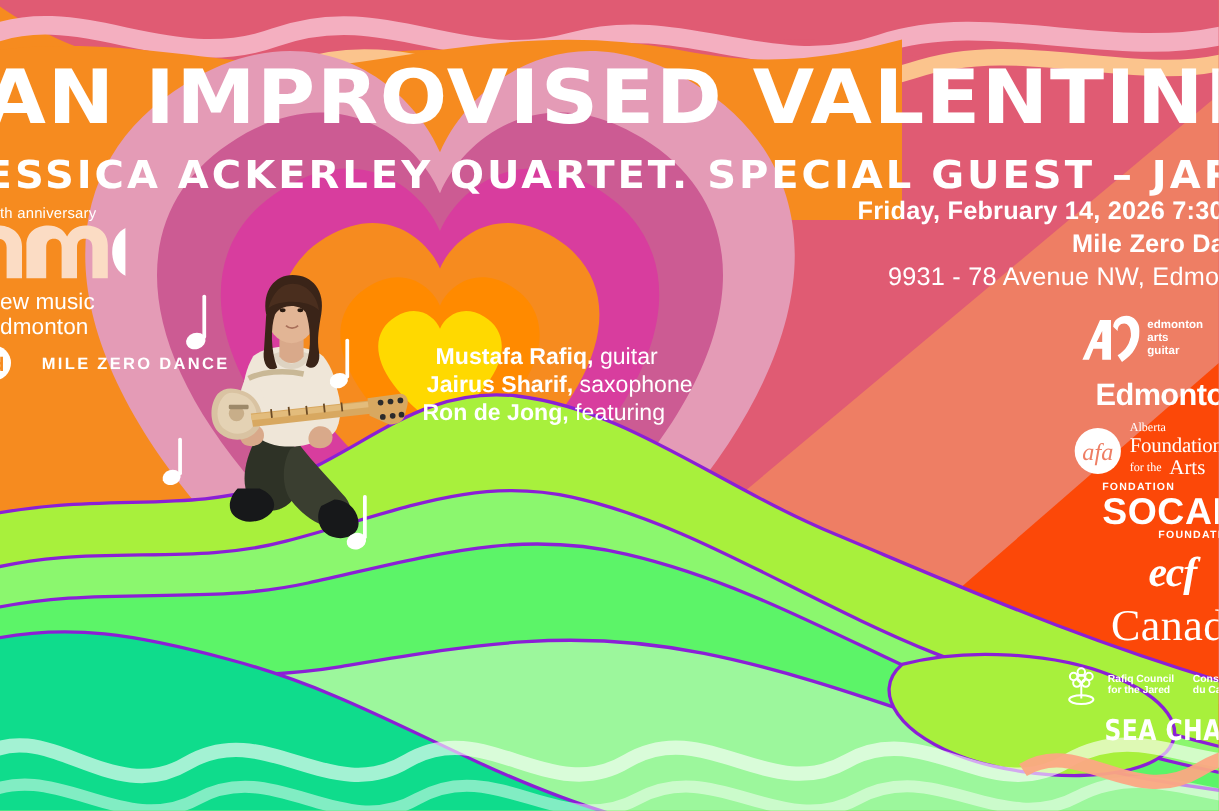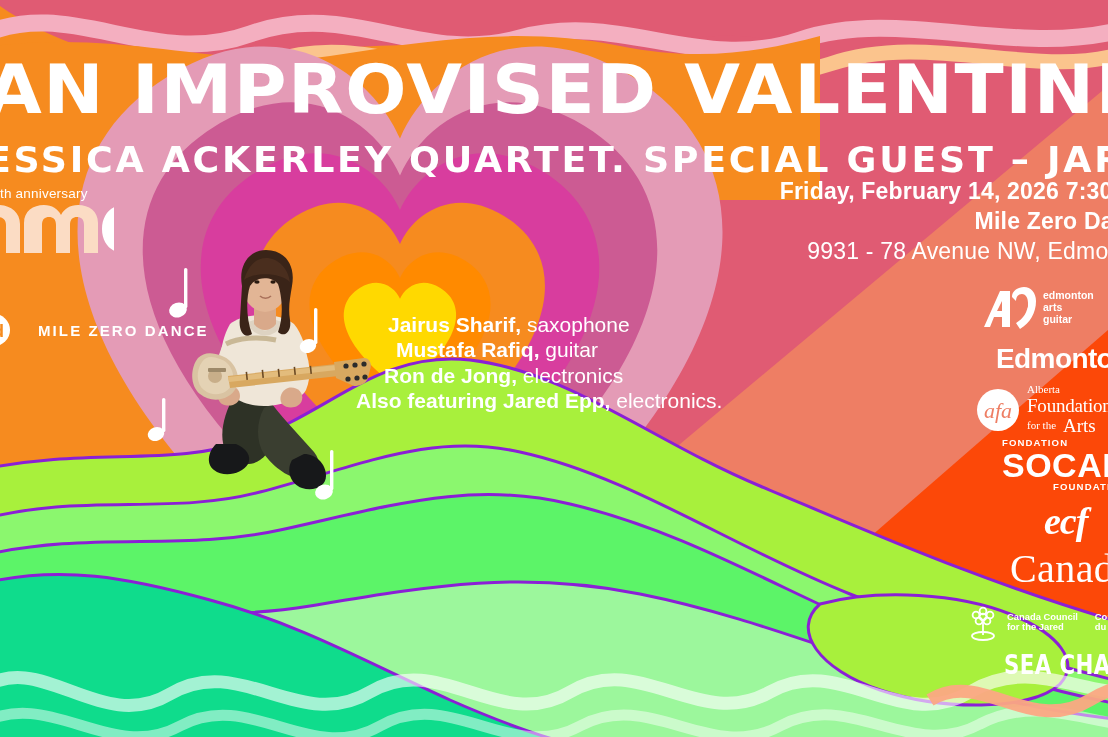--- a/index.html
+++ b/index.html
@@ -488,50 +488,51 @@
     <div id="title-sub">ESSICA ACKERLEY QUARTET. SPECIAL GUEST – JARED EPP</div>
   </div>
 
   <div id="event-details">
     <div id="event-date">Friday, February 14, 2026 7:30 PM</div>
     <div id="event-venue">Mile Zero Dance</div>
     <div id="event-address">9931 - 78 Avenue NW, Edmonton</div>
   </div>
 
   <div id="performers">
+    <div class="performer-line p-i3">
+      <span class="nm">Mustafa Rafiq,</span><span> guitar</span>
+    </div>
     <div class="performer-line p-i2">
       <span class="nm">Jairus Sharif,</span><span> saxophone</span>
     </div>
-    <div class="performer-line p-i3">
-      <span class="nm">Mustafa Rafiq,</span><span> guitar</span>
-    </div>
     <div class="performer-line p-i4">
-      <span class="nm">Ron de Jong,</span><span> electronics</span>
-    </div>
-    <div class="performer-line p-i5">
-      <span class="nm">Also featuring Jared Epp,</span><span> electronics.</span>
+      <span class="nm">Ron de Jong,</span><span> featuring</span>
     </div>
   </div>
 
   <div id="nme-logo">
     <div id="nme-anniversary">th anniversary</div>
     <svg id="nme-mark" viewBox="0 0 140 52">
       <g fill="#FBDCC4">
         <path d="M2 50 L2 20 C2 8 12 2 24 2 C36 2 46 9 46 21 L46 50 L32 50 L32 22
                  C32 16 28 14 24 14 C20 14 16 16 16 22 L16 50 Z"></path>
         <path d="M50 50 L50 20 C50 8 59 2 70 2 C78 2 84 6 87 12 C90 6 96 2 104 2
                  C115 2 124 8 124 20 L124 50 L110 50 L110 22 C110 16 107 14 103 14
                  C99 14 96 16 96 22 L96 50 L82 50 L82 22 C82 16 79 14 75 14
                  C71 14 68 16 68 22 L68 50 Z"></path>
       </g>
       <g fill="#FFFFFF">
         <path d="M128 26 C128 12 137 2 150 2 L150 14 C145 14 142 18 142 26
                  C142 34 145 38 150 38 L150 50 C137 50 128 40 128 26 Z"></path>
       </g>
     </svg>
+    <div id="nme-name">
+      <div>ew music</div>
+      <div>dmonton</div>
+    </div>
   </div>
 
   <div id="mzd-logo">
     <svg id="mzd-mark" viewBox="0 0 56 36">
       <circle cx="22" cy="18" r="16" fill="#FFFFFF"></circle>
       <text x="22" y="25" font-family="Liberation Sans, sans-serif" font-size="18" font-weight="700" fill="#F68B1F" text-anchor="middle">zd</text>
     </svg>
     <div id="mzd-text">MILE ZERO DANCE</div>
   </div>
 
@@ -605,21 +606,21 @@
               <circle cx="10" cy="13" r="3.4"></circle>
             <circle cx="24" cy="13" r="3.4"></circle>
               <circle cx="13" cy="19" r="3.4"></circle>
             <circle cx="21" cy="19" r="3.4"></circle>
               <circle cx="17" cy="15" r="3.4"></circle>
             <path d="M17 20 L17 33"></path>
             <ellipse cx="17" cy="34" rx="11" ry="4"></ellipse>
           </g>
         </svg>
         <div class="sp-stack">
-          <div class="sp-tiny">Canada Council</div>
+          <div class="sp-tiny">Rafiq Council</div>
           <div class="sp-tiny">for the Jared</div>
         </div>
         <div class="sp-stack" style="margin-left:10px">
           <div class="sp-tiny">Conseil des arts</div>
           <div class="sp-tiny">du Canada</div>
         </div>
       </div>
     </div>
 
     <div class="sponsor">

